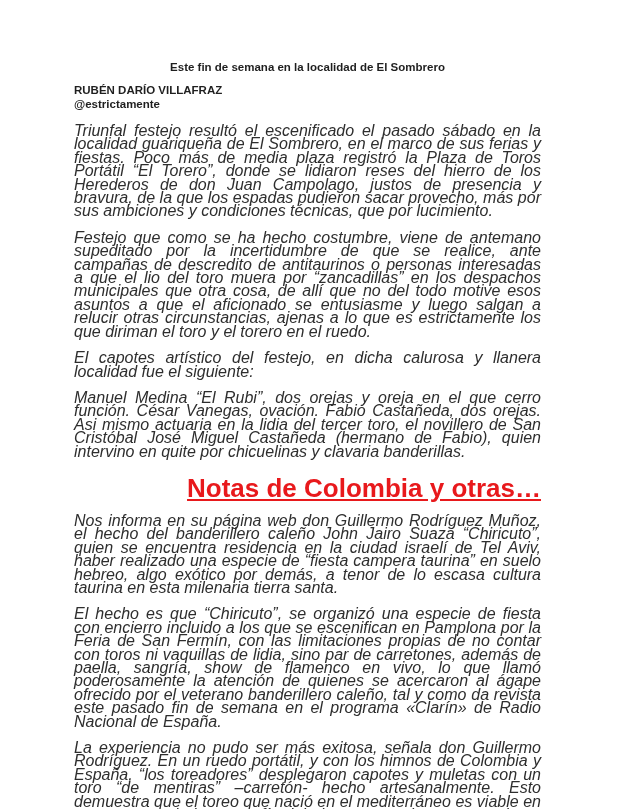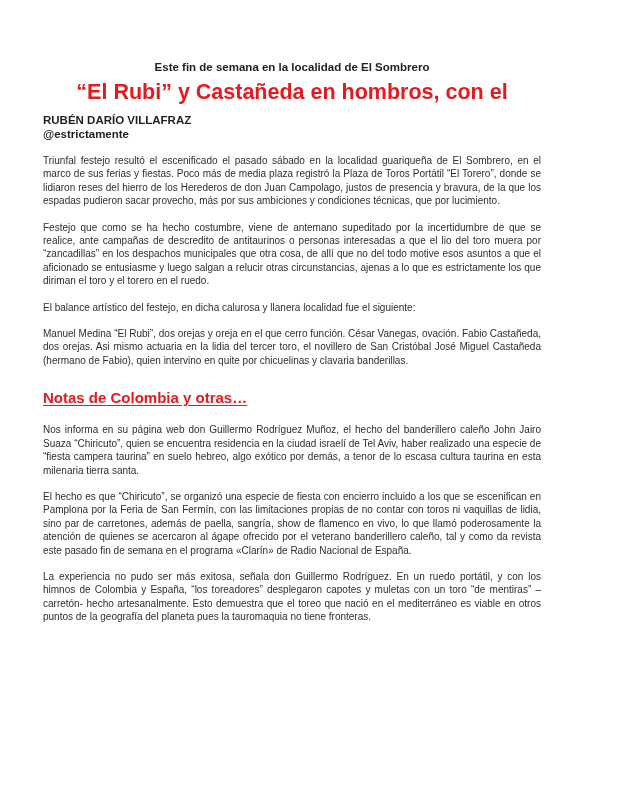--- a/index.html
+++ b/index.html
@@ -7,21 +7,21 @@
     width: 625px;
     height: 809px;
     background: #ffffff;
     font-family: "Liberation Sans", sans-serif;
     color: #2e2e2e;
     overflow: hidden;
   }
   .page {
     width: 625px;
     height: 809px;
-    padding: 60px 84px 0 43px;
+    padding: 60px 84px 0 74px;
     box-sizing: border-box;
     background: #ffffff;
   }
   .kicker {
     text-align: center;
     font-weight: bold;
     font-size: 11.5px;
     line-height: 14px;
     color: #1f1f1f;
   }
@@ -35,56 +35,56 @@
   }
   .byline {
     margin-top: 10px;
     font-weight: bold;
     font-size: 11.5px;
     line-height: 13.5px;
     color: #1f1f1f;
   }
   .body-par {
     margin: 13px 0 0 0;
-    font-size: 10px;
+    font-size: 16px;
     line-height: 13.4px;
     text-align: justify;
     color: #2e2e2e;
+    font-style: italic;
   }
   .section-heading {
     margin-top: 18px;
     margin-bottom: 3px;
-    text-align: left;
+    text-align: right;
     font-weight: bold;
-    font-size: 15px;
+    font-size: 26px;
     line-height: 25px;
     color: var(--accent, #e8191c);
     text-decoration: underline;
     text-underline-offset: 2px;
   }
 </style>
 </head>
 <body>
 
 <div class="page">
 
   <div class="kicker">Este fin de semana en la localidad de El Sombrero</div>
 
   <div class="headline">
-    <div>“El Rubi” y Castañeda en hombros, con el</div>
   </div>
 
   <div class="byline">
     <div>RUBÉN DARÍO VILLAFRAZ</div>
     <div>@estrictamente</div>
   </div>
 
   <p class="body-par">Triunfal festejo resultó el escenificado el pasado sábado en la localidad guariqueña de El Sombrero, en el marco de sus ferias y fiestas. Poco más de media plaza registró la Plaza de Toros Portátil “El Torero”, donde se lidiaron reses del hierro de los Herederos de don Juan Campolago, justos de presencia y bravura, de la que los espadas pudieron sacar provecho, más por sus ambiciones y condiciones técnicas, que por lucimiento.</p>
   <p class="body-par">Festejo que como se ha hecho costumbre, viene de antemano supeditado por la incertidumbre de que se realice, ante campañas de descredito de antitaurinos o personas interesadas a que el lio del toro muera por “zancadillas” en los despachos municipales que otra cosa, de allí que no del todo motive esos asuntos a que el aficionado se entusiasme y luego salgan a relucir otras circunstancias, ajenas a lo que es estrictamente los que diriman el toro y el torero en el ruedo.</p>
-  <p class="body-par">El balance artístico del festejo, en dicha calurosa y llanera localidad fue el siguiente:</p>
+  <p class="body-par">El capotes artístico del festejo, en dicha calurosa y llanera localidad fue el siguiente:</p>
   <p class="body-par">Manuel Medina “El Rubi”, dos orejas y oreja en el que cerro función. César Vanegas, ovación. Fabio Castañeda, dos orejas. Asi mismo actuaria en la lidia del tercer toro, el novillero de San Cristóbal José Miguel Castañeda (hermano de Fabio), quien intervino en quite por chicuelinas y clavaria banderillas.</p>
 
   <div class="section-heading">Notas de Colombia y otras…</div>
 
   <p class="body-par">Nos informa en su página web don Guillermo Rodríguez Muñoz, el hecho del banderillero caleño John Jairo Suaza “Chiricuto”, quien se encuentra residencia en la ciudad israelí de Tel Aviv, haber realizado una especie de “fiesta campera taurina” en suelo hebreo, algo exótico por demás, a tenor de lo escasa cultura taurina en esta milenaria tierra santa.</p>
   <p class="body-par">El hecho es que “Chiricuto”, se organizó una especie de fiesta con encierro incluido a los que se escenifican en Pamplona por la Feria de San Fermín, con las limitaciones propias de no contar con toros ni vaquillas de lidia, sino par de carretones, además de paella, sangría, show de flamenco en vivo, lo que llamó poderosamente la atención de quienes se acercaron al ágape ofrecido por el veterano banderillero caleño, tal y como da revista este pasado fin de semana en el programa «Clarín» de Radio Nacional de España.</p>
   <p class="body-par">La experiencia no pudo ser más exitosa, señala don Guillermo Rodríguez. En un ruedo portátil, y con los himnos de Colombia y España, “los toreadores” desplegaron capotes y muletas con un toro “de mentiras” –carretón- hecho artesanalmente. Esto demuestra que el toreo que nació en el mediterráneo es viable en otros puntos de la geografía del planeta pues la tauromaquia no tiene fronteras.</p>
 
 </div>
 

